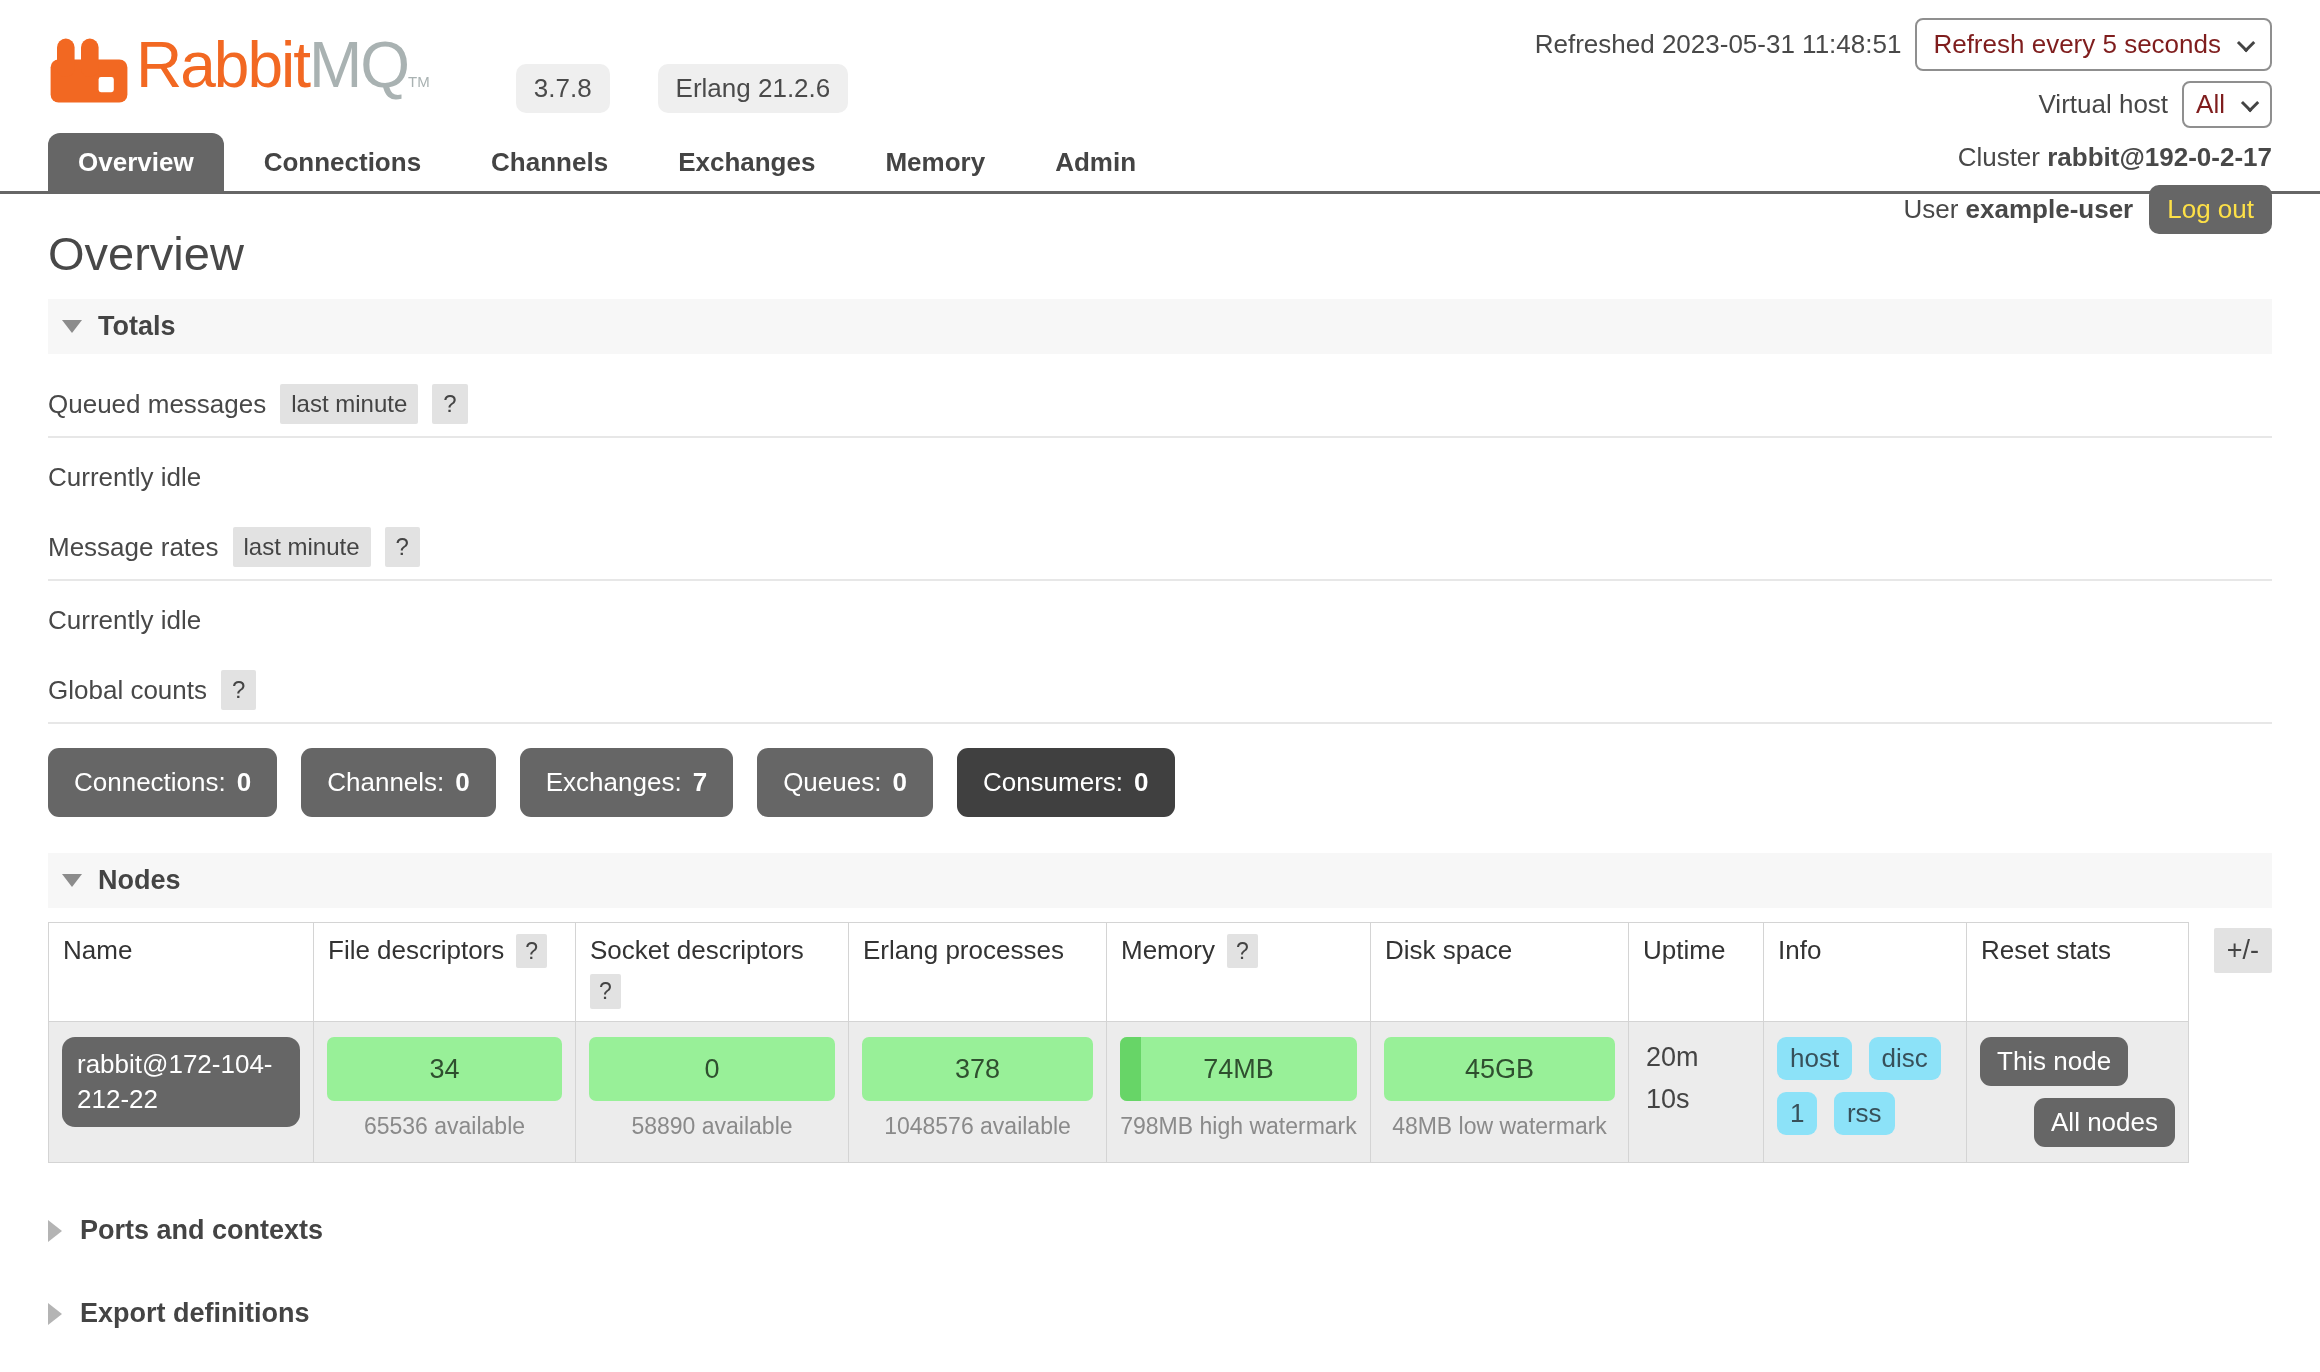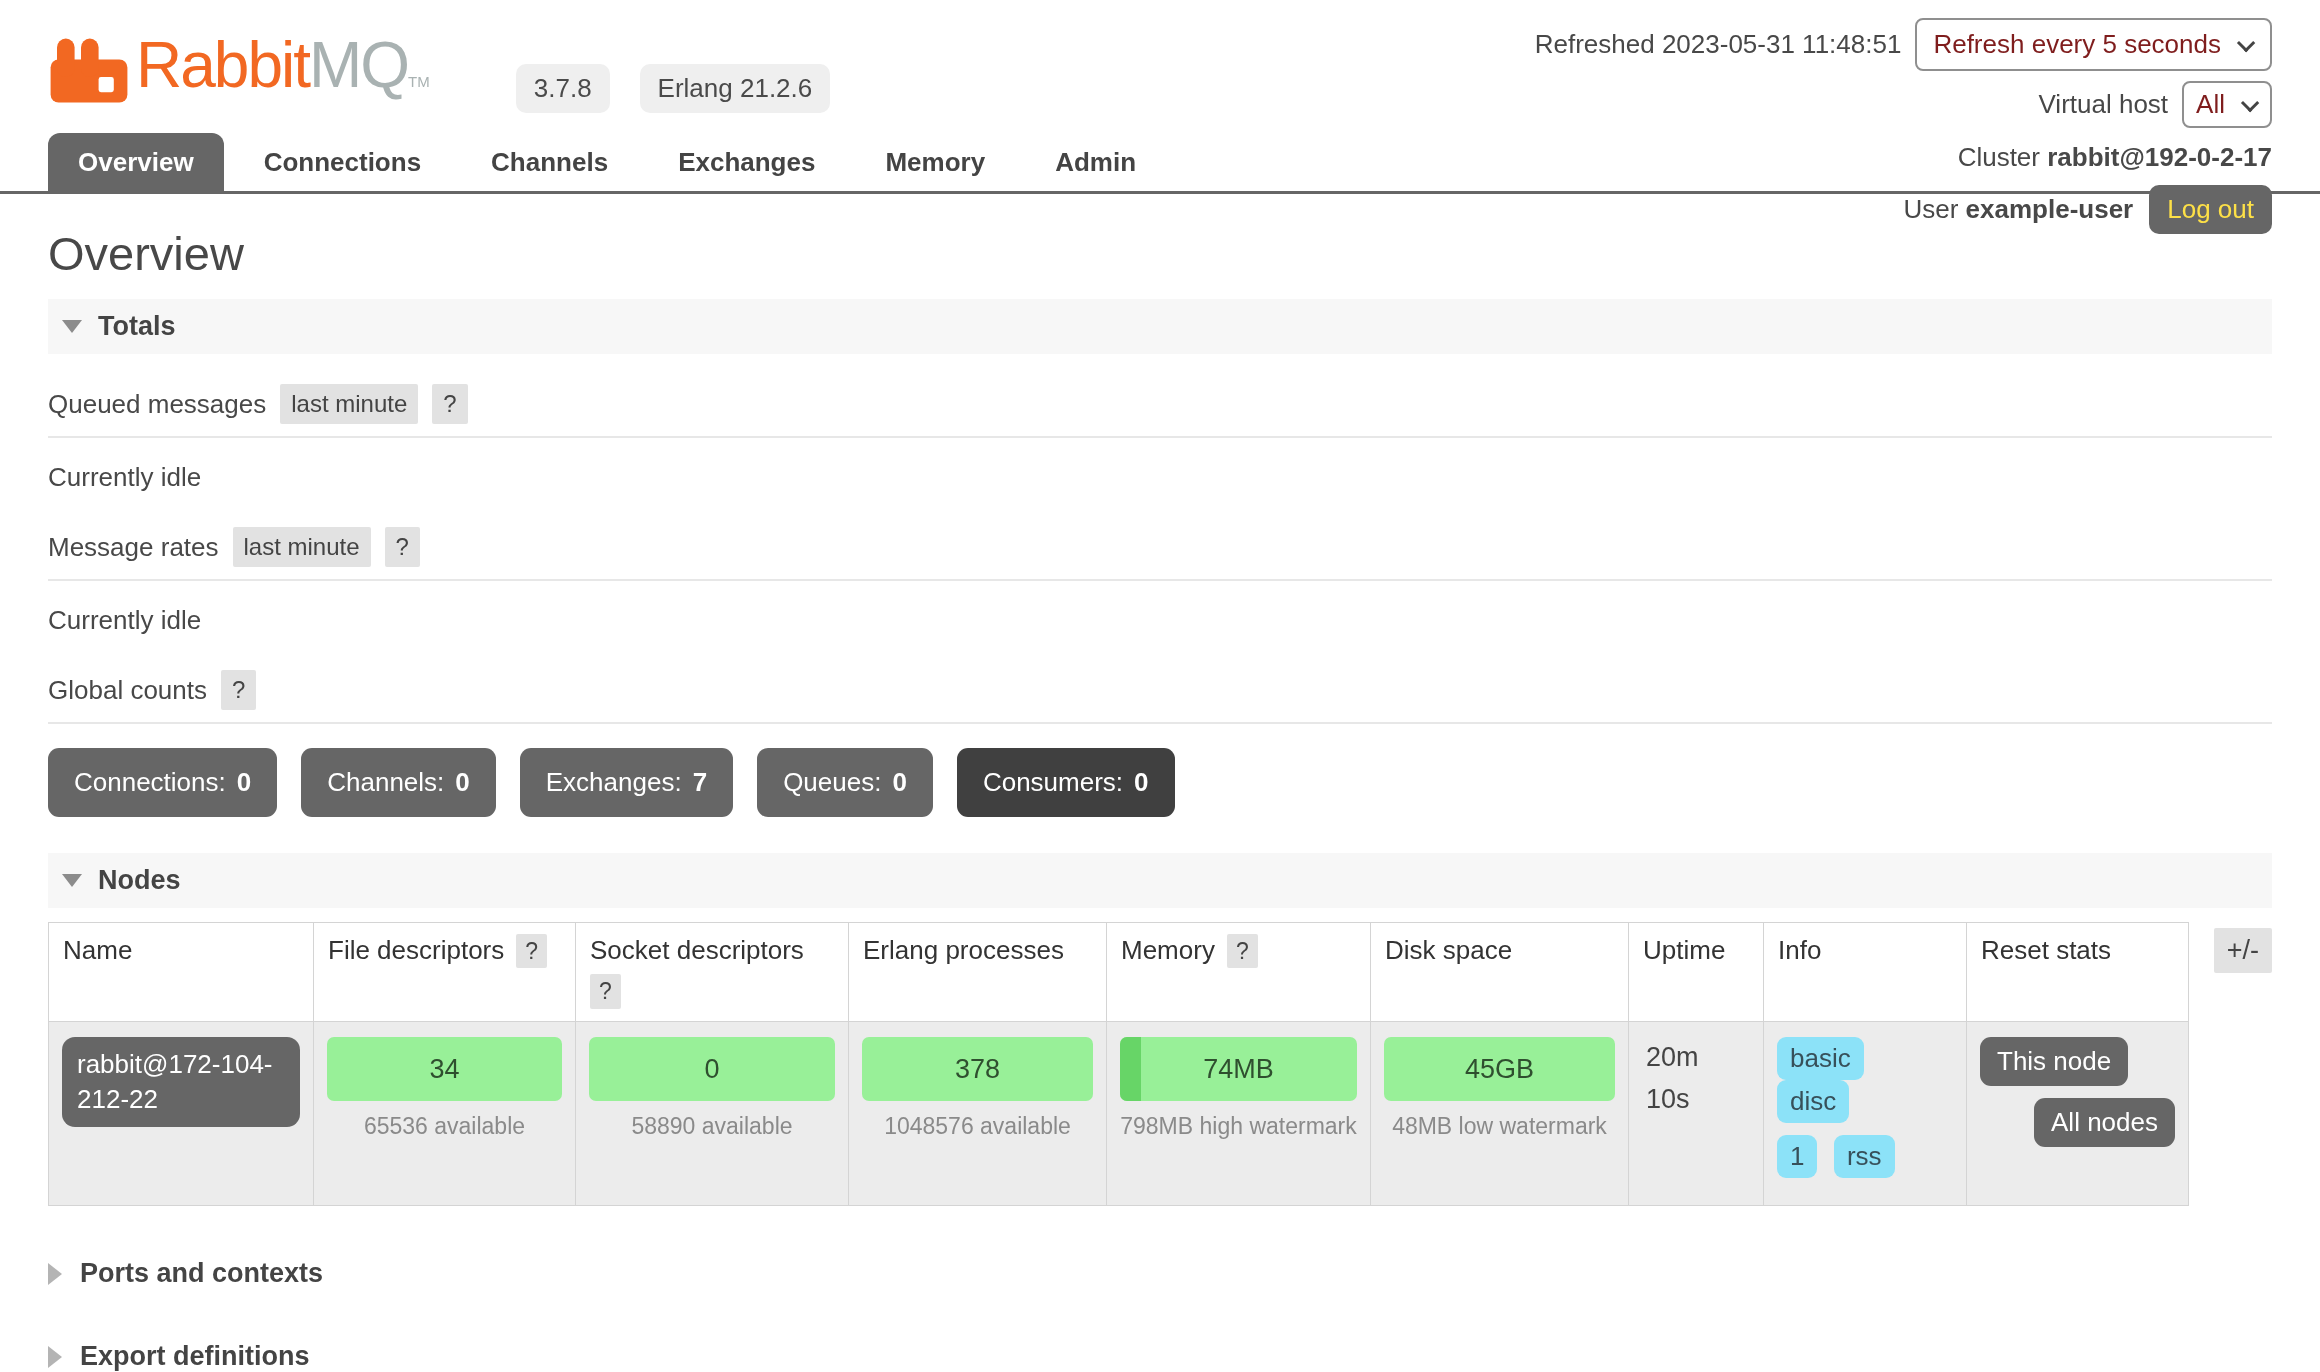--- a/index.html
+++ b/index.html
@@ -13,21 +13,21 @@
     overflow:hidden;
   }
 
   
   .header { position:relative; padding:30px 48px 0 48px; height:136px; }
   .logo-row { display:flex; align-items:flex-end; }
   .logo-mark { width:82px; height:80px; flex:0 0 auto; }
   .brand { font-size:64px; line-height:70px; color:#f26822; letter-spacing:-2px; margin-left:6px; white-space:nowrap; }
   .brand .mq { color:#a9b2b2; }
   .brand .tm { font-size:15px; color:#a9b2b2; letter-spacing:0; }
-  .version-badges { display:flex; align-items:flex-end; margin-left:56px; padding-bottom:4px; }
+  .version-badges { display:flex; align-items:flex-end; margin-left:56px; padding-bottom:4px;gap:18px; }
   .pill { background:#efefef; border-radius:10px; padding:9px 18px; font-size:26px; color:#4a4a4a; margin-left:30px; white-space:nowrap; }
 
   .header-right { position:absolute; top:18px; right:48px; text-align:right; }
   .hr-row { display:flex; align-items:center; justify-content:flex-end; }
   .refreshed-text { font-size:26px; color:#484848; margin-right:14px; }
   .selectbox {
     background:#fff; border:2px solid #8f8f8f; border-radius:8px;
     padding:9px 16px; font-size:26px; color:#7f1d1d;
     display:inline-flex; align-items:center; cursor:pointer;
   }
@@ -293,21 +293,21 @@
             <div class="bar-sub">48MB low watermark</div>
           </td>
           <td>
             <div class="uptime-cell">
               <div>20m</div>
               <div>10s</div>
             </div>
           </td>
           <td>
             <div class="chip-row">
-              <span class="chip">basic</span>
+              <span class="chip">host</span>
               <span class="chip">disc</span>
             </div>
             <div class="chip-row">
               <span class="chip">1</span>
               <span class="chip">rss</span>
             </div>
           </td>
           <td>
             <div class="reset-row1"><button class="node-btn">This node</button></div>
             <div class="reset-row2"><button class="node-btn">All nodes</button></div>

